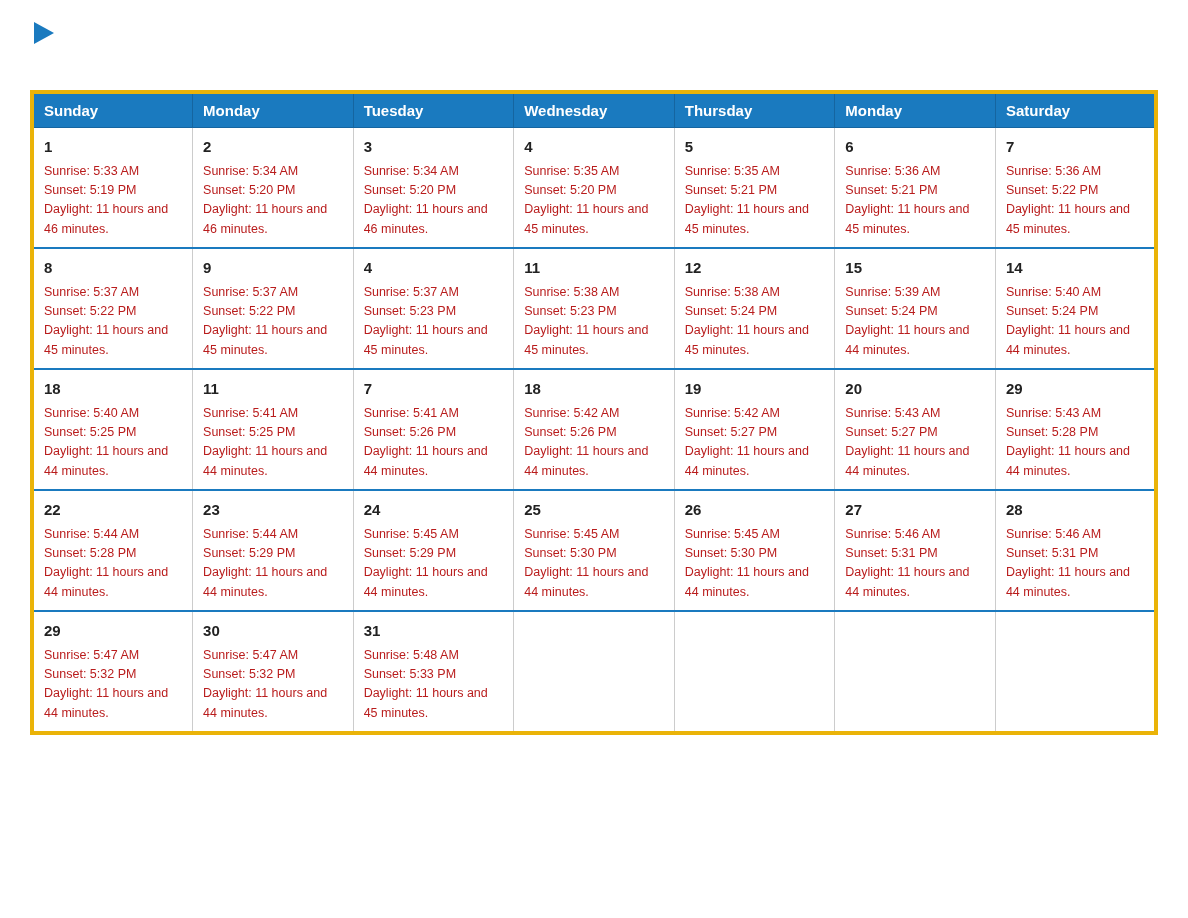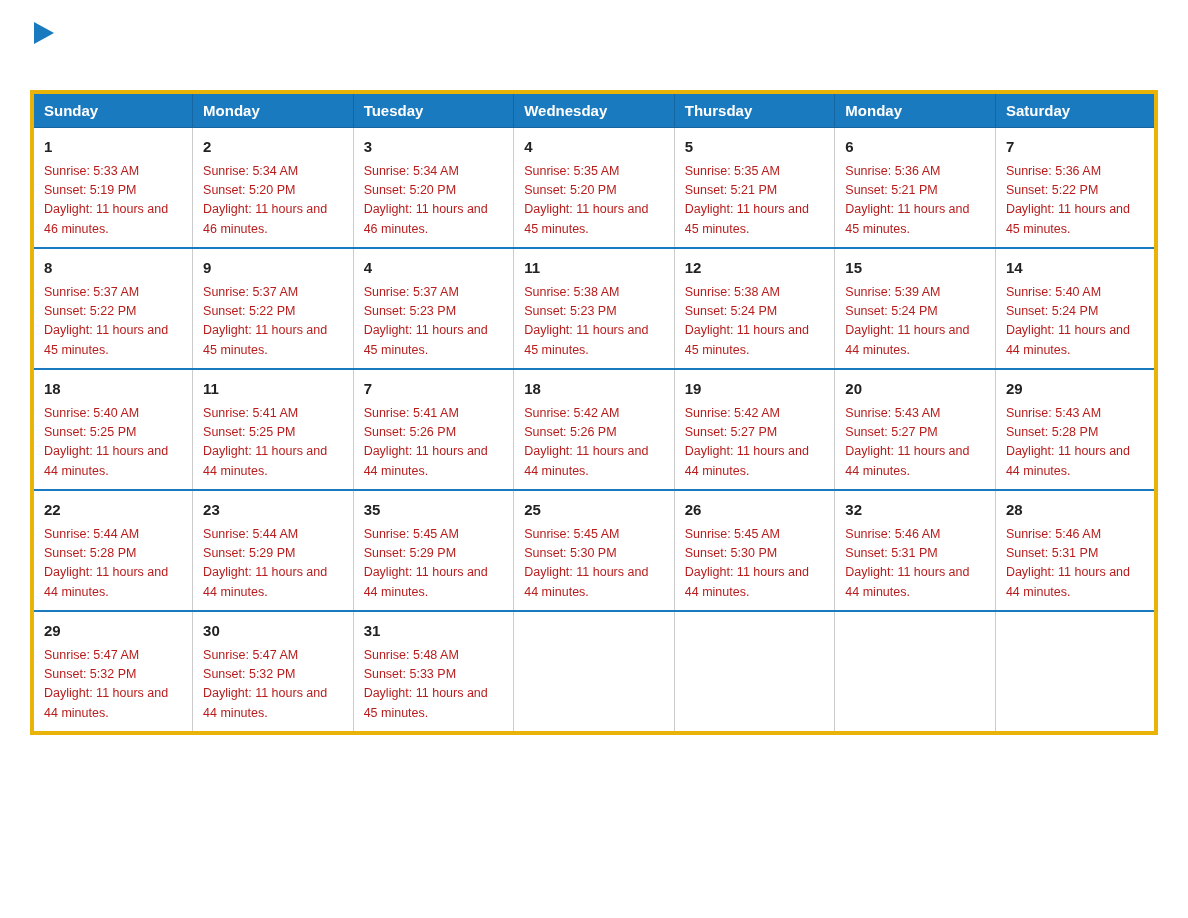--- a/index.html
+++ b/index.html
@@ -221,33 +221,33 @@
       <tr>
         <td>
           <span class="day-num">22</span>
           <div class="day-info">Sunrise: 5:44 AM<br>Sunset: 5:28 PM<br>Daylight: 11 hours and 44 minutes.</div>
         </td>
         <td>
           <span class="day-num">23</span>
           <div class="day-info">Sunrise: 5:44 AM<br>Sunset: 5:29 PM<br>Daylight: 11 hours and 44 minutes.</div>
         </td>
         <td>
-          <span class="day-num">35</span>
+          <span class="day-num">24</span>
           <div class="day-info">Sunrise: 5:45 AM<br>Sunset: 5:29 PM<br>Daylight: 11 hours and 44 minutes.</div>
         </td>
         <td>
           <span class="day-num">25</span>
           <div class="day-info">Sunrise: 5:45 AM<br>Sunset: 5:30 PM<br>Daylight: 11 hours and 44 minutes.</div>
         </td>
         <td>
           <span class="day-num">26</span>
           <div class="day-info">Sunrise: 5:45 AM<br>Sunset: 5:30 PM<br>Daylight: 11 hours and 44 minutes.</div>
         </td>
         <td>
-          <span class="day-num">32</span>
+          <span class="day-num">27</span>
           <div class="day-info">Sunrise: 5:46 AM<br>Sunset: 5:31 PM<br>Daylight: 11 hours and 44 minutes.</div>
         </td>
         <td>
           <span class="day-num">28</span>
           <div class="day-info">Sunrise: 5:46 AM<br>Sunset: 5:31 PM<br>Daylight: 11 hours and 44 minutes.</div>
         </td>
       </tr>
       <tr>
         <td>
           <span class="day-num">29</span>

